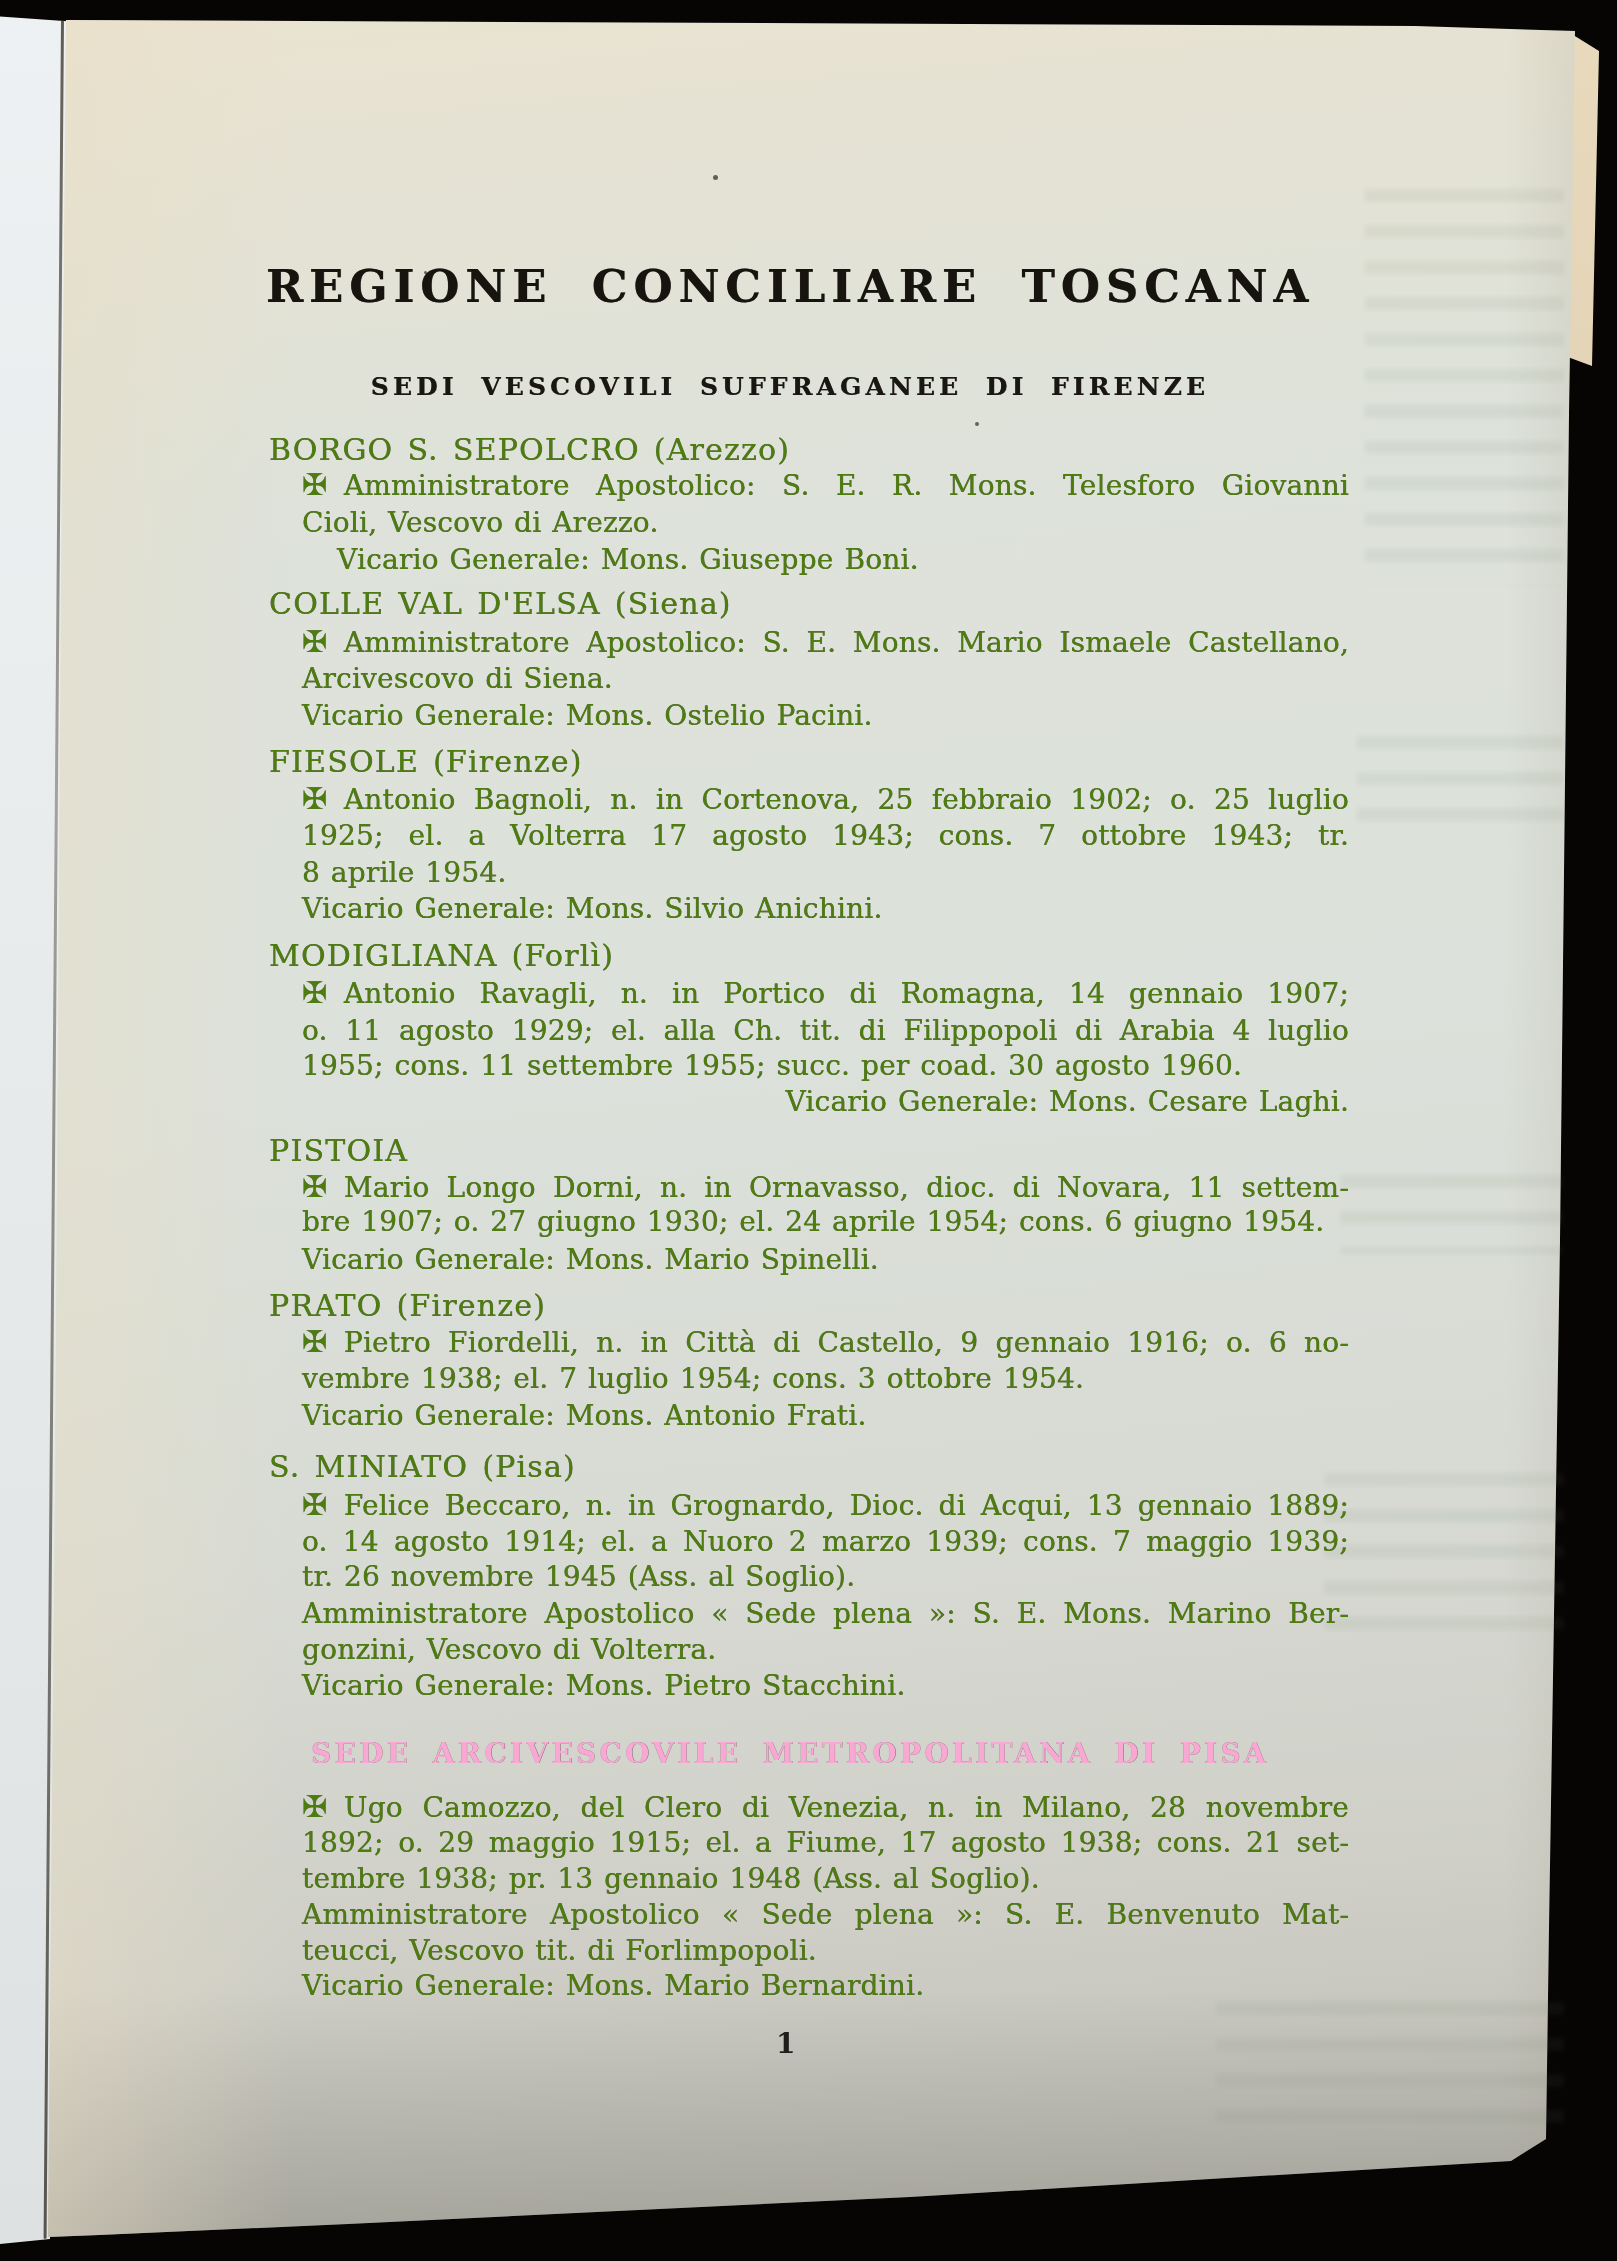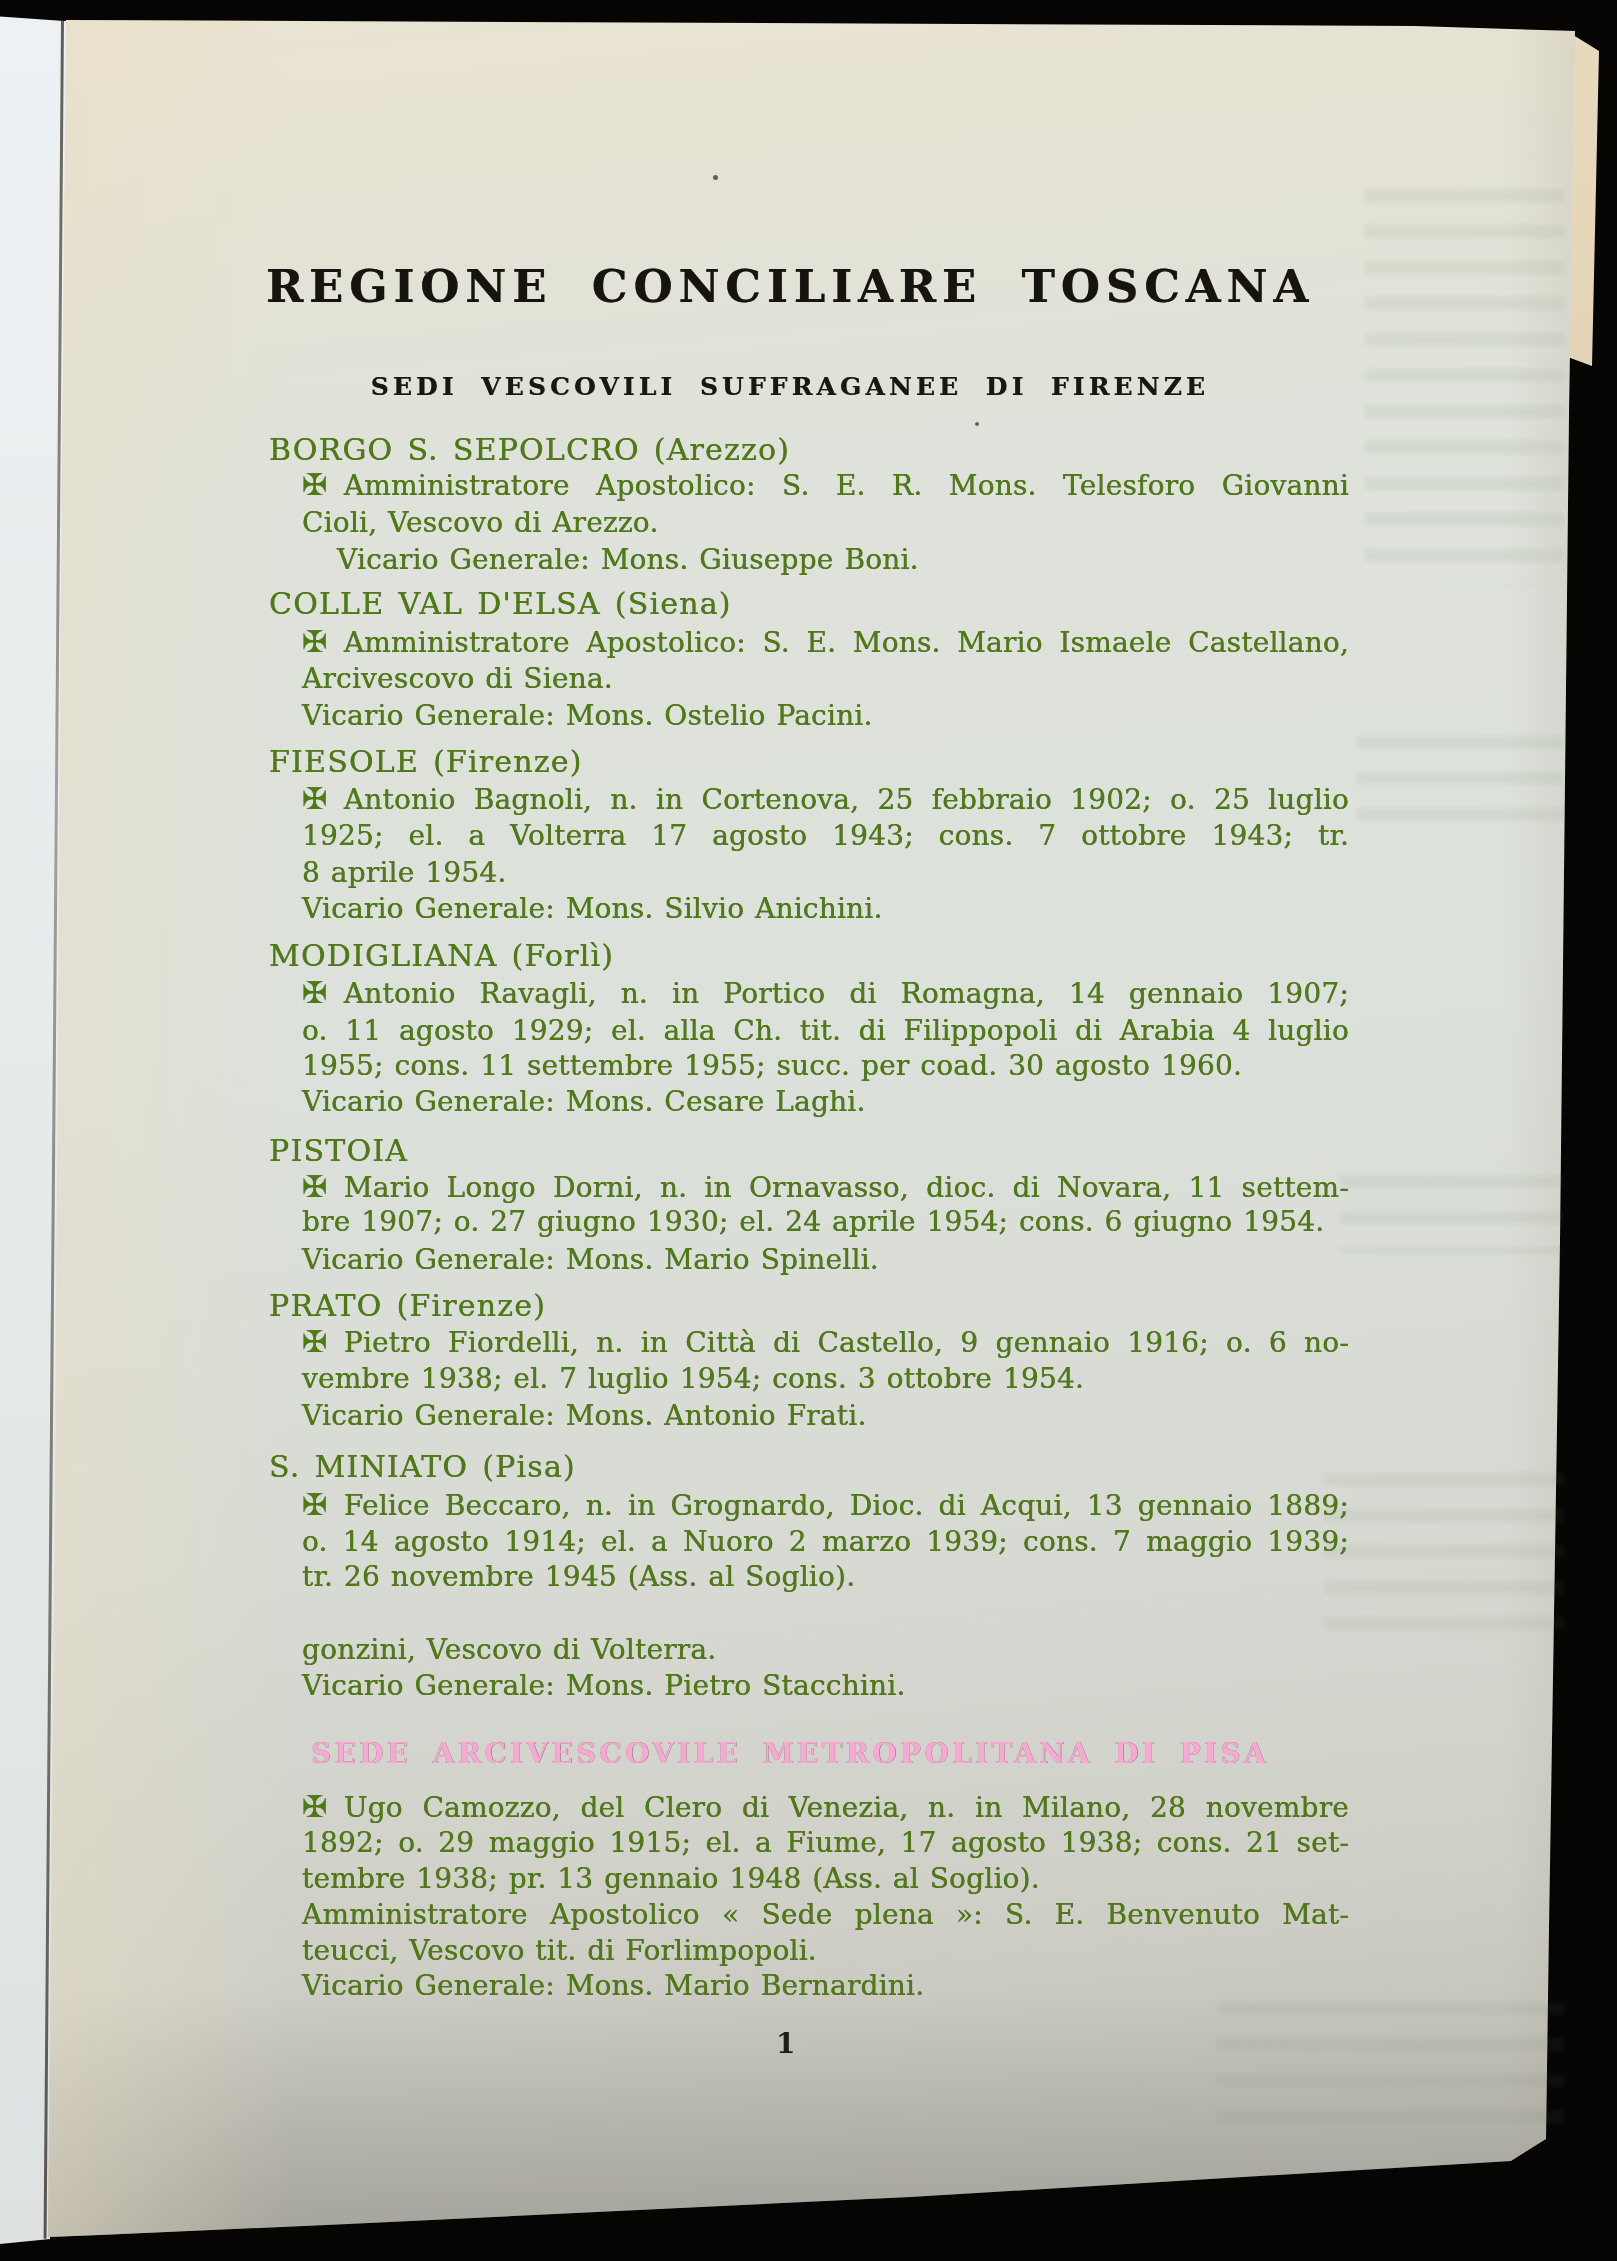--- a/index.html
+++ b/index.html
@@ -80,36 +80,37 @@
     <div class="bl head" style="top:745px;">FIESOLE (Firenze)</div>
     <div class="bl just" style="top:782px;"><span class="cross">✠</span><span>Antonio Bagnoli, n. in Cortenova, 25 febbraio 1902; o. 25 luglio</span></div>
     <div class="bl just" style="top:819px;">1925; el. a Volterra 17 agosto 1943; cons. 7 ottobre 1943; tr.</div>
     <div class="bl" style="top:856px;">8 aprile 1954.</div>
     <div class="bl" style="top:892px;">Vicario Generale: Mons. Silvio Anichini.</div>
 
     <div class="bl head" style="top:939px;">MODIGLIANA (Forlì)</div>
     <div class="bl just" style="top:976px;"><span class="cross">✠</span><span>Antonio Ravagli, n. in Portico di Romagna, 14 gennaio 1907;</span></div>
     <div class="bl just" style="top:1014px;">o. 11 agosto 1929; el. alla Ch. tit. di Filippopoli di Arabia 4 luglio</div>
     <div class="bl" style="top:1049px;">1955; cons. 11 settembre 1955; succ. per coad. 30 agosto 1960.</div>
-    <div class="bl" style="top:1085px;">Vicario Generale: Mons. Cesare Laghi.</div>
+    <div class="bl" style="top:1085px;text-align:right;">Vicario Generale: Mons. Cesare Laghi.</div>
 
     <div class="bl head" style="top:1134px;">PISTOIA</div>
     <div class="bl just" style="top:1170px;"><span class="cross">✠</span><span>Mario Longo Dorni, n. in Ornavasso, dioc. di Novara, 11 settem-</span></div>
     <div class="bl" style="top:1205px;">bre 1907; o. 27 giugno 1930; el. 24 aprile 1954; cons. 6 giugno 1954.</div>
     <div class="bl" style="top:1243px;">Vicario Generale: Mons. Mario Spinelli.</div>
 
     <div class="bl head" style="top:1289px;">PRATO (Firenze)</div>
     <div class="bl just" style="top:1325px;"><span class="cross">✠</span><span>Pietro Fiordelli, n. in Città di Castello, 9 gennaio 1916; o. 6 no-</span></div>
     <div class="bl" style="top:1362px;">vembre 1938; el. 7 luglio 1954; cons. 3 ottobre 1954.</div>
     <div class="bl" style="top:1399px;">Vicario Generale: Mons. Antonio Frati.</div>
 
     <div class="bl head" style="top:1450px;">S. MINIATO (Pisa)</div>
     <div class="bl just" style="top:1488px;"><span class="cross">✠</span><span>Felice Beccaro, n. in Grognardo, Dioc. di Acqui, 13 gennaio 1889;</span></div>
     <div class="bl just" style="top:1525px;">o. 14 agosto 1914; el. a Nuoro 2 marzo 1939; cons. 7 maggio 1939;</div>
     <div class="bl" style="top:1560px;">tr. 26 novembre 1945 (Ass. al Soglio).</div>
+    <div class="bl just" style="top:1597px;">Amministratore Apostolico « Sede plena »: S. E. Mons. Marino Ber-</div>
     <div class="bl" style="top:1633px;">gonzini, Vescovo di Volterra.</div>
     <div class="bl" style="top:1669px;">Vicario Generale: Mons. Pietro Stacchini.</div>
 
     <div class="bl ctr sec2" style="top:1737px;">SEDE ARCIVESCOVILE METROPOLITANA DI PISA</div>
     <div class="bl just" style="top:1790px;"><span class="cross">✠</span><span>Ugo Camozzo, del Clero di Venezia, n. in Milano, 28 novembre</span></div>
     <div class="bl just" style="top:1826px;">1892; o. 29 maggio 1915; el. a Fiume, 17 agosto 1938; cons. 21 set-</div>
     <div class="bl" style="top:1862px;">tembre 1938; pr. 13 gennaio 1948 (Ass. al Soglio).</div>
     <div class="bl" style="top:1934px;">teucci, Vescovo tit. di Forlimpopoli.</div>
     <div class="bl just" style="top:1898px;">Amministratore Apostolico « Sede plena »: S. E. Benvenuto Mat-</div>
     <div class="bl" style="top:1969px;">Vicario Generale: Mons. Mario Bernardini.</div>

